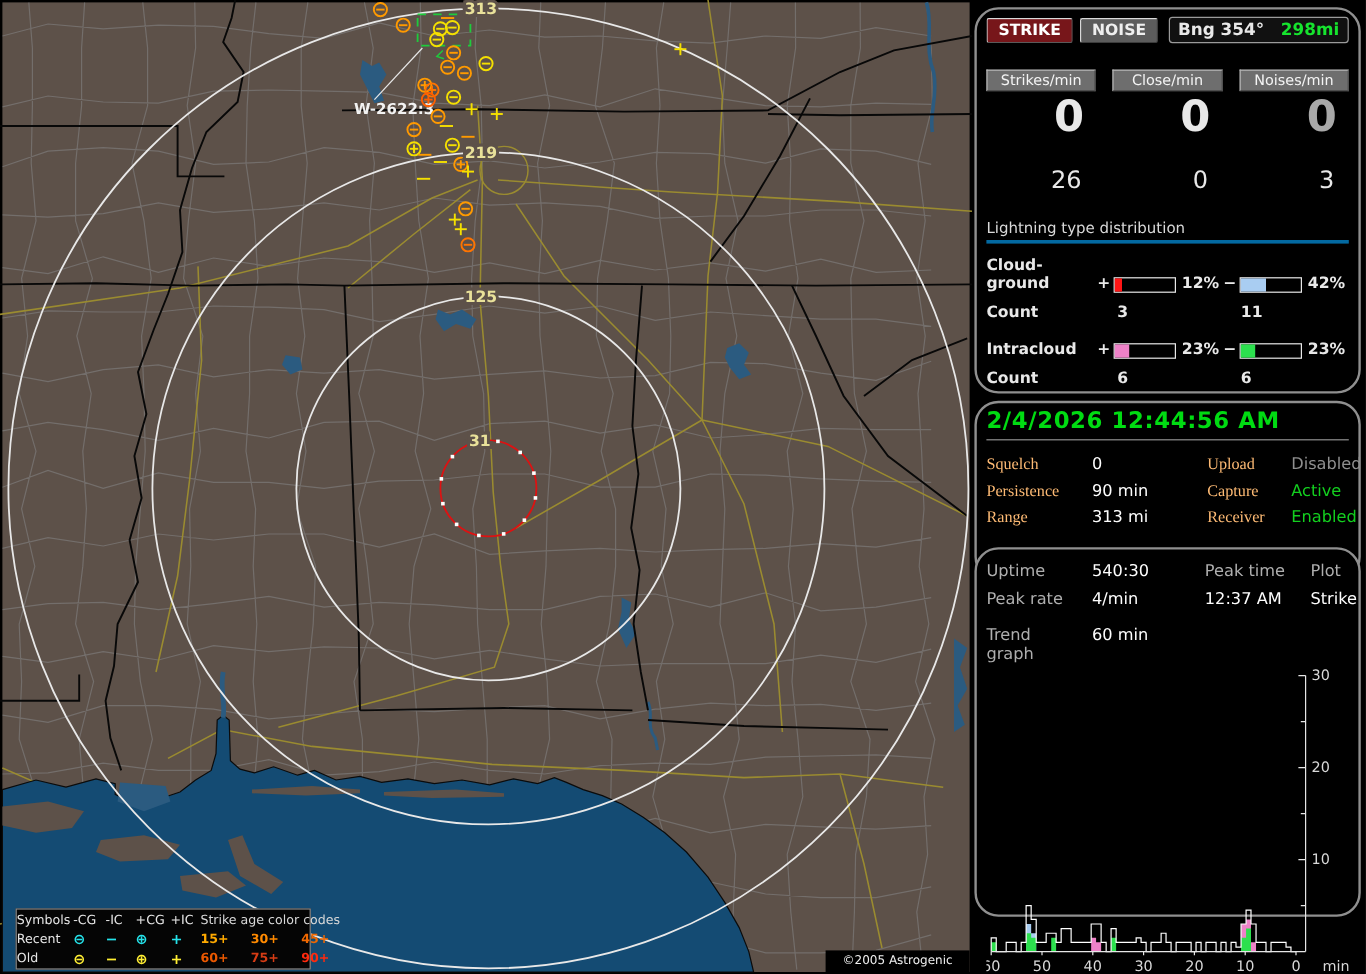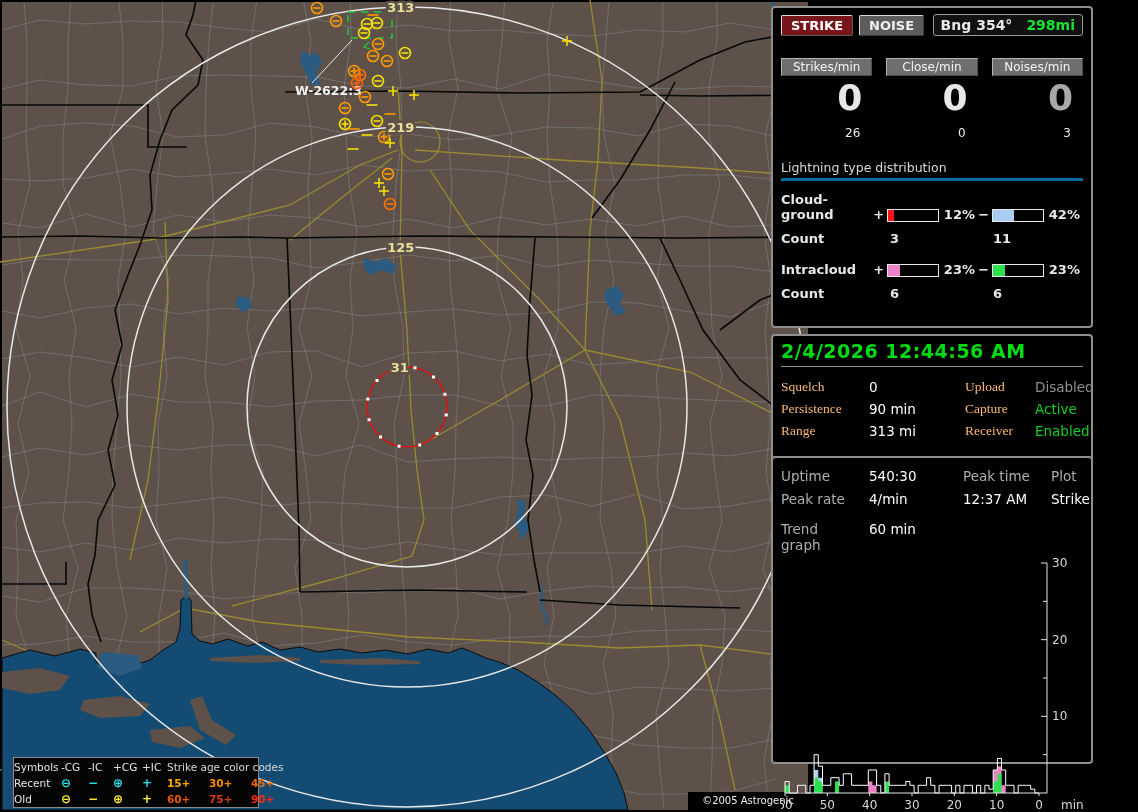--- a/index.html
+++ b/index.html
@@ -16,41 +16,41 @@
   #legend .hd{color:#e6e6e6;}
   #legend .agehd{grid-column:6 / span 3;color:#d8d8d8;}
   #legend .sym{font-weight:bold;text-align:left;font-size:12px;line-height:10px;}
   #legend .age{font-weight:bold;}
   #legend .lbl{color:#e6e6e6;}
 
   #copyright{position:absolute;left:688px;top:792px;width:120px;height:18px;
              background:#000;color:#efefef;font-size:10px;line-height:18px;text-align:center;}
 
   
-  .panel{position:absolute;left:771px;width:322px;background:#000;
-         border:2px solid #8f8f8f;border-radius:4px;box-sizing:border-box;}
+  .panel{position:absolute;left:812px;width:322px;background:#000;
+         border:2px solid #8f8f8f;border-radius:20px;box-sizing:border-box;}
   #p-stats{top:6px;height:322px;padding:6px 8px;}
   #p-clock{top:334px;height:150px;padding:4px 8px;}
   #p-trend{top:456px;height:308px;padding:6px 8px;}
 
   .toprow{display:flex;align-items:center;gap:6px;}
   .tbtn{font-weight:bold;font-size:13px;padding:2px 9px;border-radius:2px;cursor:pointer;}
   #btn-strike{background:#77161a;color:#fff;border:1px solid;border-color:#d9d9d9 #5a5a5a #5a5a5a #d9d9d9;}
   #btn-noise{background:#5c5c5c;color:#efefef;border:1px solid;border-color:#d9d9d9 #3c3c3c #3c3c3c #d9d9d9;}
   #bng-box{margin-left:auto;background:#111;border:1px solid #9a9a9a;border-radius:3px;
            font-size:14px;font-weight:bold;padding:2px 7px;display:flex;gap:14px;align-items:flex-end;}
   #bng-box .dist{color:#16e42e;}
 
   .cols3{display:grid;grid-template-columns:1fr 1fr 1fr;column-gap:14px;margin-top:22px;}
   .chip{background:#6e6e6e;color:#f4f4f4;font-size:12px;text-align:center;
         padding:1px 0;border:1px solid;border-color:#b5b5b5 #4e4e4e #4e4e4e #b5b5b5;}
   .bigzero{font-size:36px;font-weight:bold;text-align:right;padding-right:10px;line-height:40px;margin-top:2px;}
   .dim{color:#a8a8a8;}
   .totlab{font-size:13.5px;text-align:center;margin-top:8px;white-space:nowrap;}
-  .totval{font-size:12px;text-align:right;padding-right:12px;margin-top:8px;}
+  .totval{font-size:20px;text-align:right;padding-right:12px;margin-top:20px;}
 
   #dist-title{margin-top:20px;font-size:12.5px;color:#d9d9d9;
               border-bottom:3px solid #0369a1;padding-bottom:3px;}
   .drow{display:flex;align-items:flex-end;margin-top:11px;font-size:13px;font-weight:bold;}
   .drow .rl{width:97px;}
   .drow .sign{width:12px;text-align:center;}
   .bar{width:52px;height:11px;border:1px solid #e8e8e8;background:#000;margin:0 3px;}
   .bar>div{height:100%;}
   .drow .pct{width:36px;padding-left:2px;}
   .crow{display:flex;margin-top:9px;font-size:13px;font-weight:bold;}

